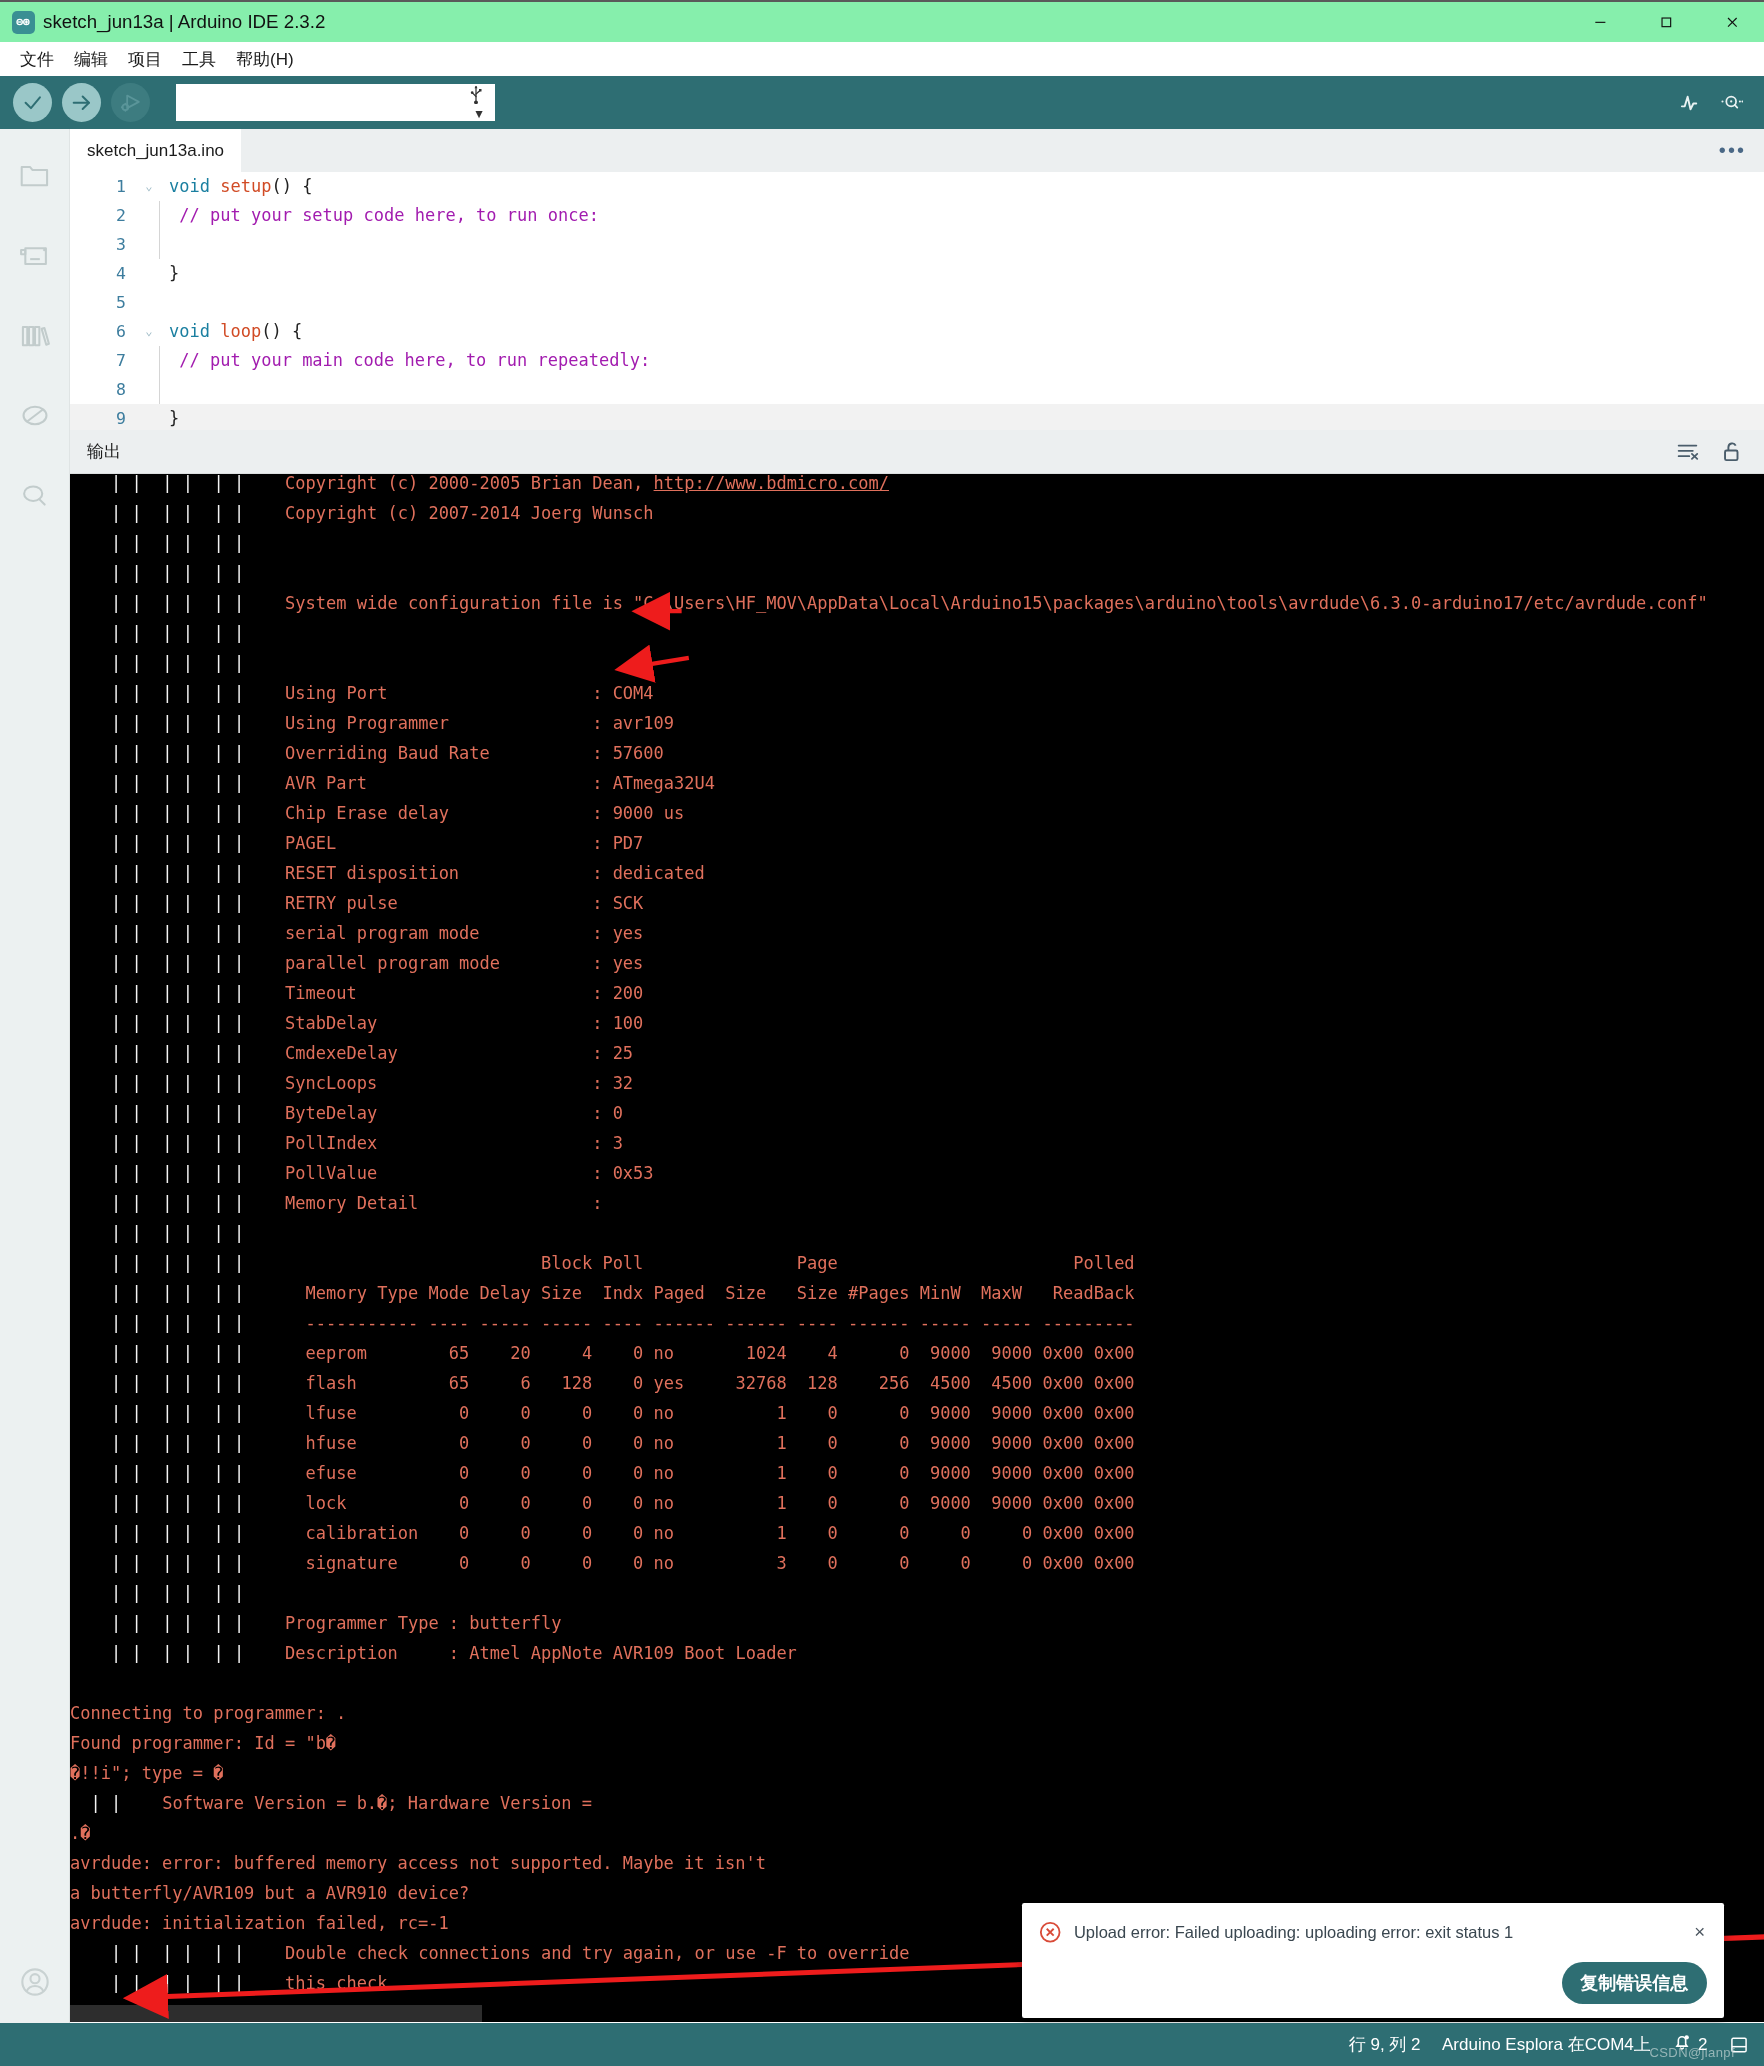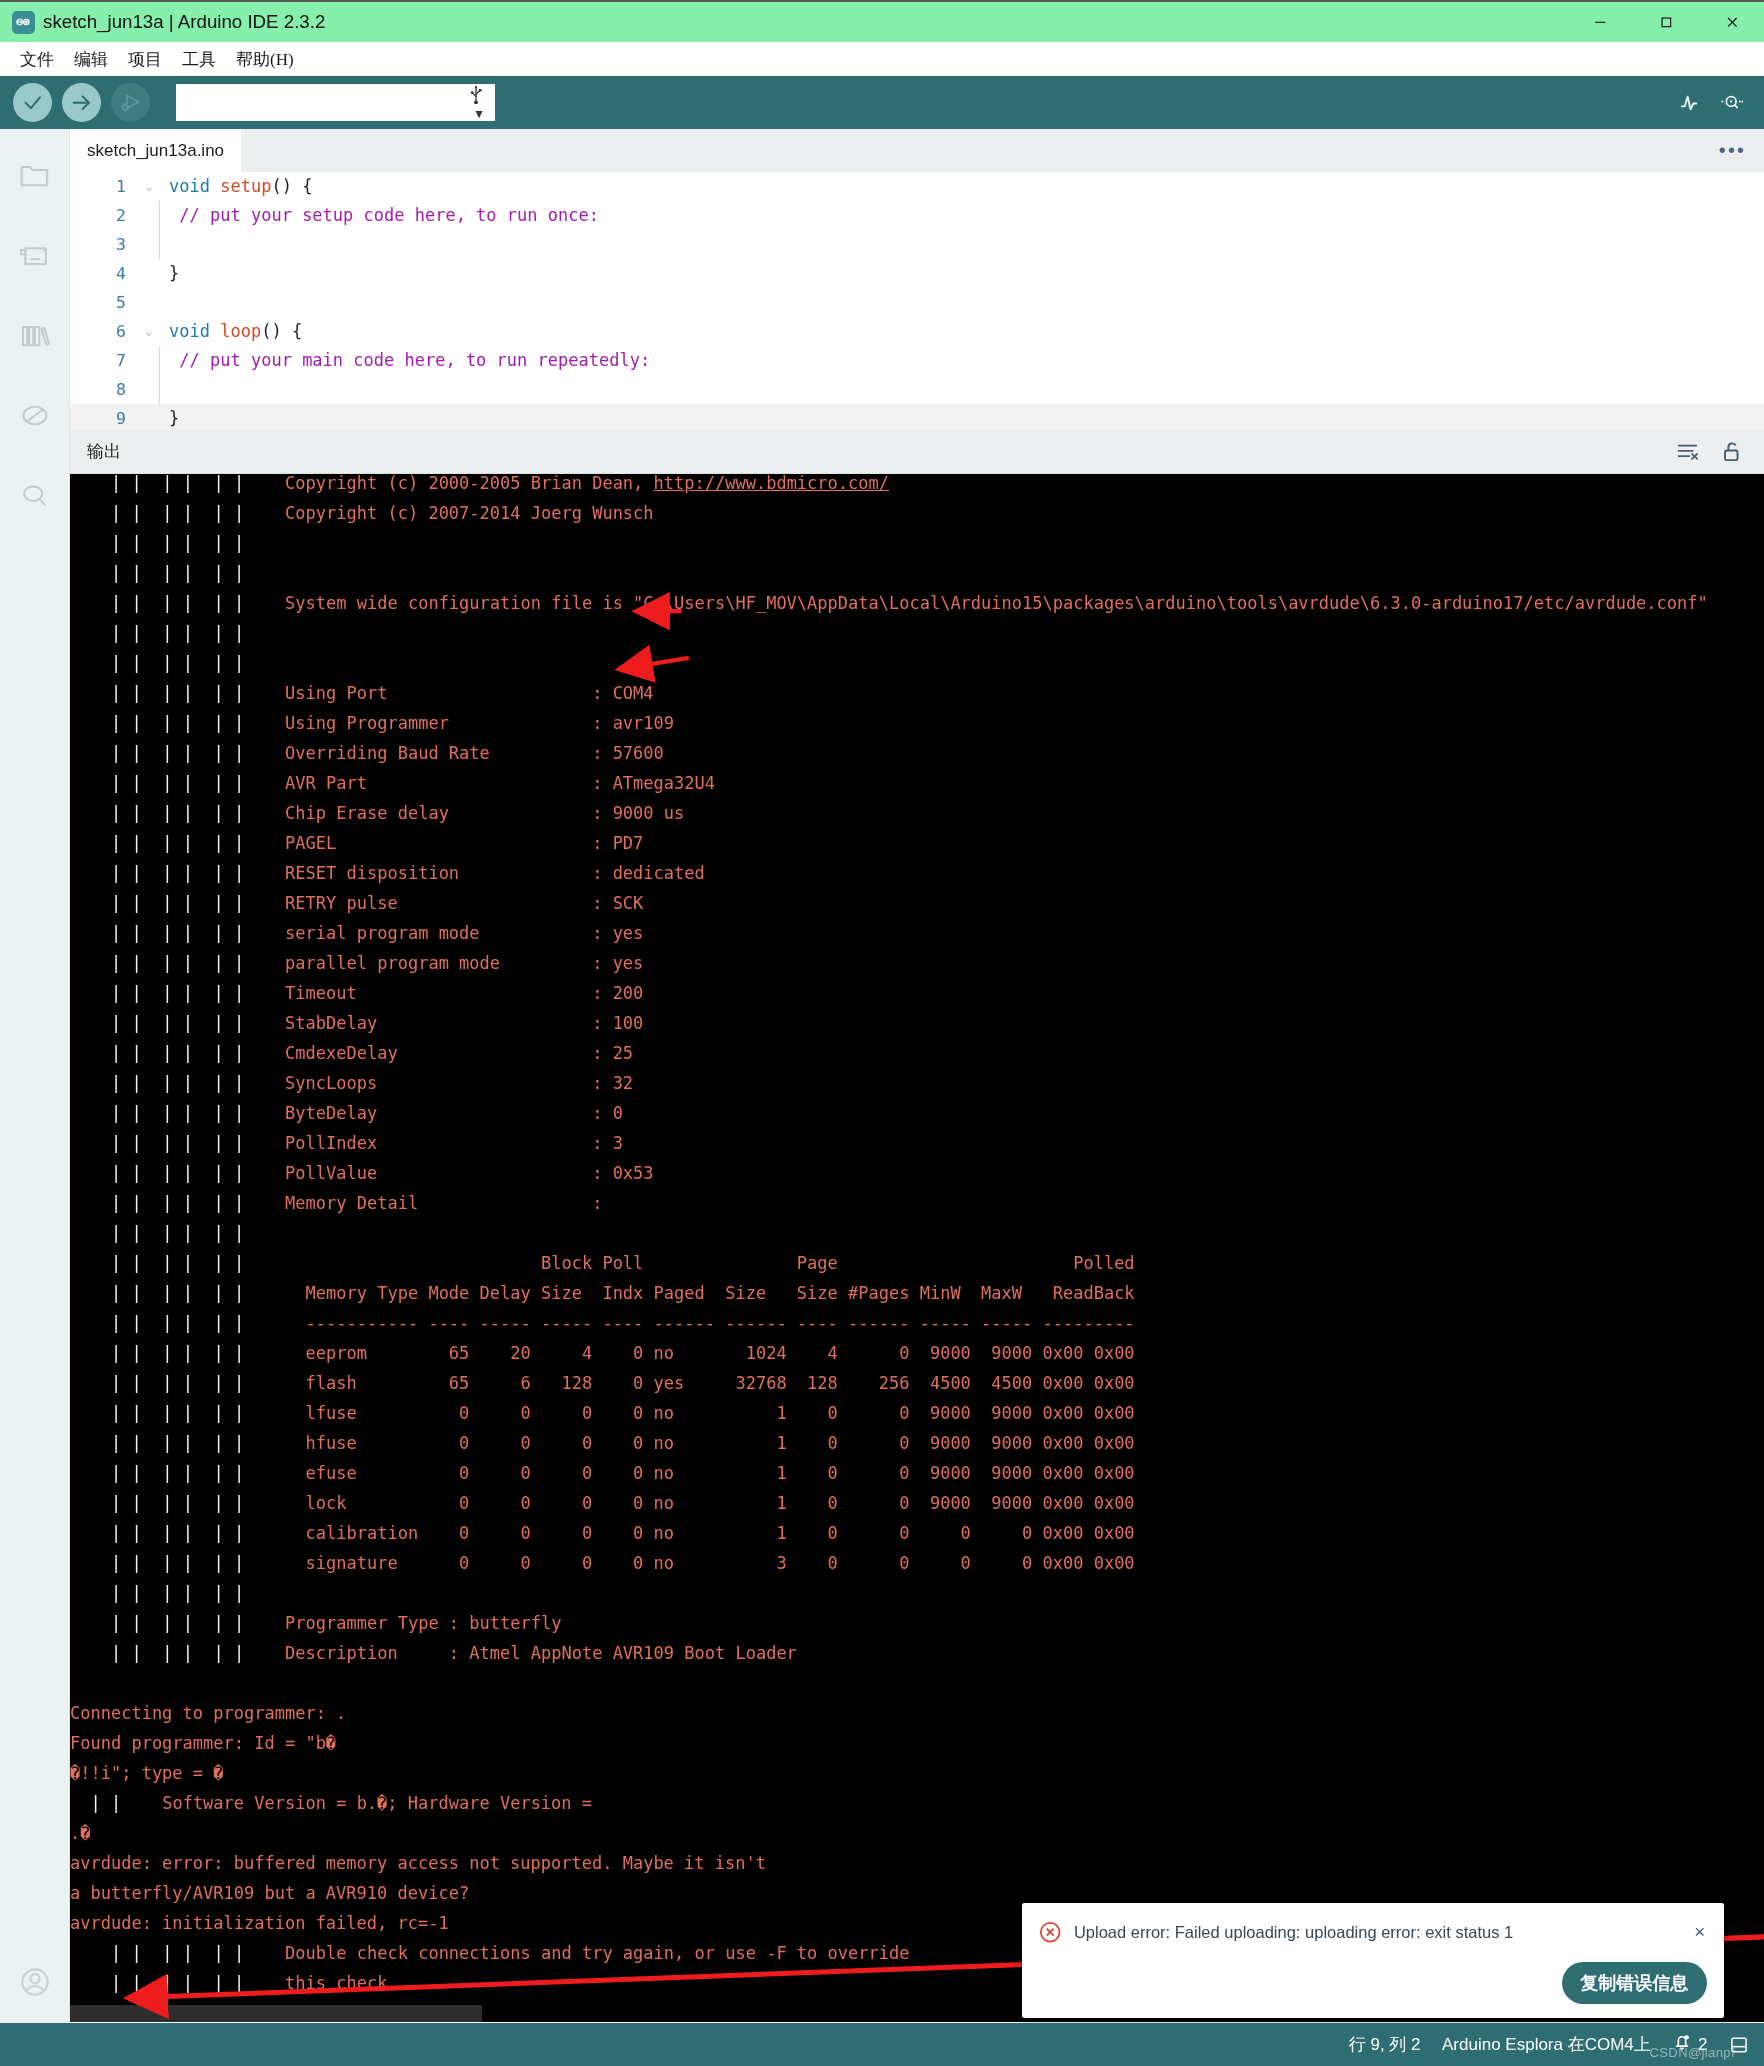--- a/index.html
+++ b/index.html
@@ -30,21 +30,21 @@
     font-size:17px; color:#111;
   }
   .win-btn svg { display:block; }
 
   
   .menubar {
     position:absolute; left:0; top:42px; width:1765px; height:34px;
     background:#ffffff; display:flex; align-items:center; padding-left:10px;
   }
   .menu-item {
-    font-size:17px; color:#1a1a1a; padding:2.9px 10px; white-space:nowrap;font-family:Liberation Serif, serif;
+    font-size:17px; color:#1a1a1a; padding:2.9px 10px; white-space:nowrap;
   }
 
   
   .toolbar {
     position:absolute; left:0; top:76px; width:1765px; height:53px;
     background:#2e6e73; display:flex; align-items:center;
   }
   .tb-btn {
     width:39px; height:39px; border-radius:50%;
     display:flex; align-items:center; justify-content:center;

